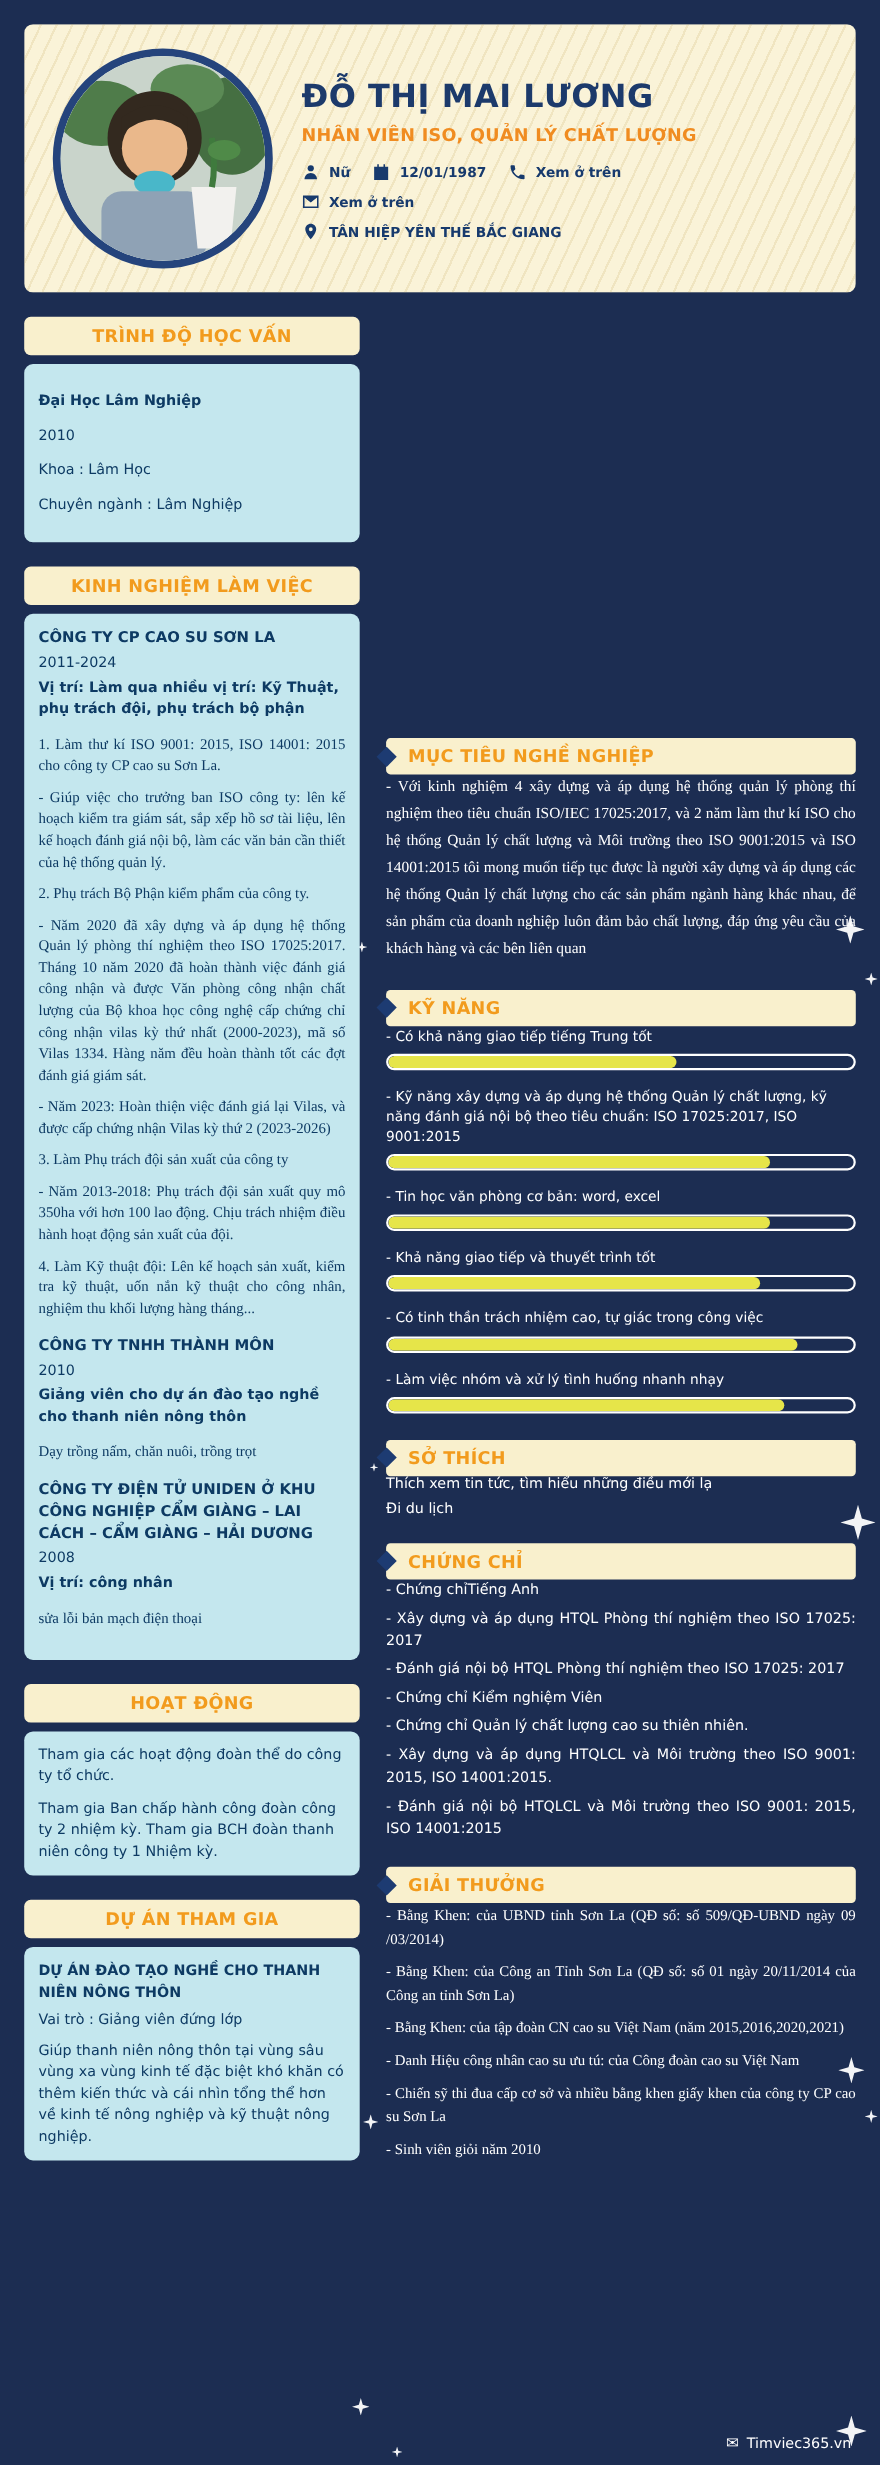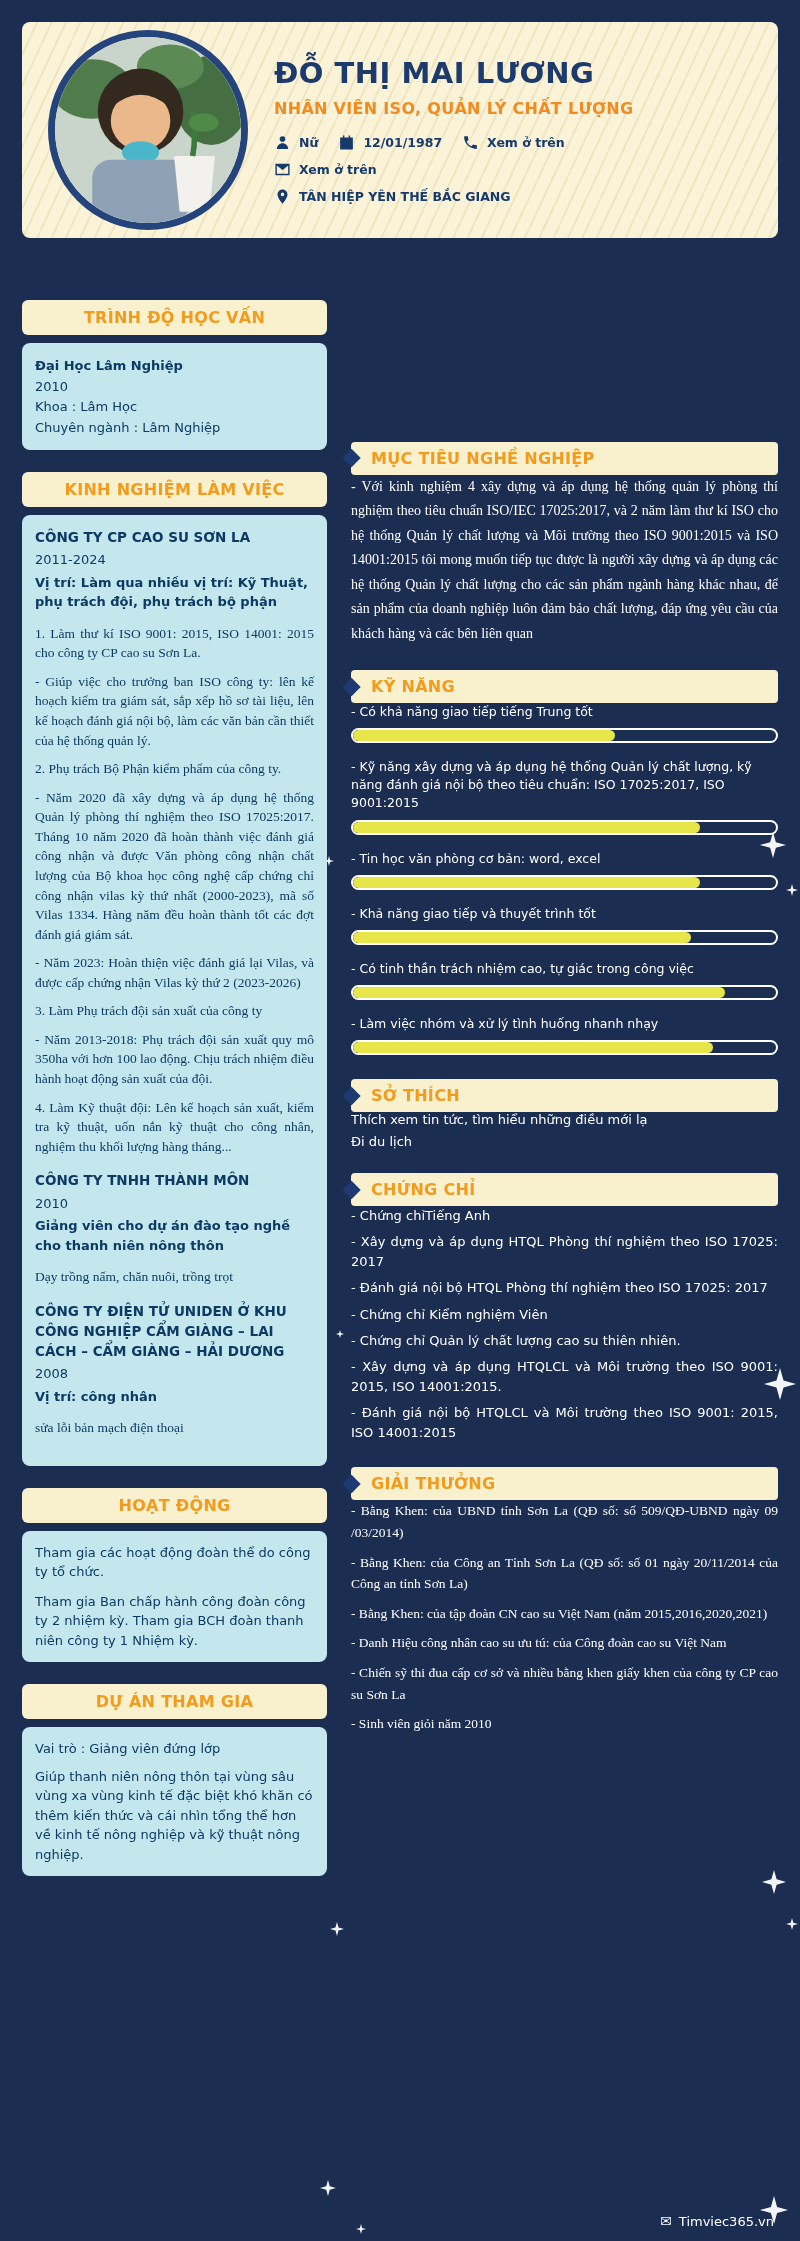--- a/index.html
+++ b/index.html
@@ -2,46 +2,46 @@
 <html><head>
 <meta charset="utf-8">
 <style>
   html,body{margin:0;padding:0;background:#16254a;}
   .page{position:relative;width:800px;height:2241px;background:#1c2d52;overflow:hidden;
         font-family:"DejaVu Sans",sans-serif;}
   
   .star{position:absolute;background:#ffffff;opacity:.95;
         clip-path:polygon(50% 0%,61% 39%,100% 50%,61% 61%,50% 100%,39% 61%,0% 50%,39% 39%);}
   
-  .header{position:absolute;left:22px;top:22px;width:756px;height:216px;box-sizing:border-box;
+  .header{position:absolute;left:22px;top:22px;width:756px;height:244px;box-sizing:border-box;
           background:#faf3d8;border-radius:8px;display:flex;align-items:center;gap:26px;
           padding:18px 26px;
           background-image:repeating-linear-gradient(115deg,rgba(214,192,132,.28) 0 2px,transparent 2px 13px);}
   .photo{flex:none;width:186px;height:186px;border-radius:50%;border:7px solid #25447c;
          box-shadow:inset 0 0 0 4px #ffffff;overflow:hidden;background:#cfd8cd;}
   .photo svg{display:block;width:100%;height:100%;}
   .header-main{flex:1;min-width:0;}
   .name{margin:0;color:#1c3a6b;font-size:29px;font-weight:bold;letter-spacing:.5px;}
   .job-title{margin-top:9px;color:#f08c21;font-size:16px;font-weight:bold;letter-spacing:.3px;}
   .contact{margin-top:16px;display:flex;flex-direction:column;gap:10px;}
   .contact-row{display:flex;align-items:center;gap:20px;}
   .contact-item{display:inline-flex;align-items:center;gap:8px;color:#173a6d;
                 font-size:12.5px;font-weight:bold;}
   .cicon{display:inline-flex;width:17px;height:17px;flex:none;}
   .cicon svg{width:100%;height:100%;fill:#173a6d;}
   
-  .cols{position:absolute;left:22px;top:300px;width:756px;display:flex;gap:24px;align-items:center;}
+  .cols{position:absolute;left:22px;top:288px;width:756px;display:flex;gap:24px;align-items:flex-end;}
   .col-left{width:305px;flex:none;display:flex;flex-direction:column;gap:22px;}
   .col-right{flex:1;min-width:0;display:flex;flex-direction:column;gap:24px;}
   
   .lsec-head{background:#f9f0cd;color:#f29b1d;font-weight:bold;font-size:16px;text-align:center;
              padding:8px 4px;border-radius:6px;margin-bottom:8px;letter-spacing:.3px;}
   .lbox{background:#c4e7ee;border-radius:8px;padding:12px 13px;color:#0d3a63;
         font-size:13px;line-height:1.5;}
-  .edu-line{margin:1px 0;}
+  .edu-line{margin:12px 0;}
   .bold{font-weight:bold;}
   .job{margin-bottom:6px;}
   .job + .job{margin-top:14px;}
   .job-company{font-weight:bold;font-size:13.5px;margin-bottom:3px;}
   .job-period{margin-bottom:3px;}
   .job-position{font-weight:bold;margin-bottom:12px;}
   .job-par{margin:0 0 9px;text-align:justify;font-family:"Liberation Serif",serif;
            font-size:13.5px;line-height:1.45;}
   .act-par{margin:0 0 10px;}
   .proj-title{font-weight:bold;margin-bottom:6px;}
@@ -207,20 +207,21 @@
         <div class="lsec-head">HOẠT ĐỘNG</div>
         <div class="lbox">
           <p class="act-par">Tham gia các hoạt động đoàn thể do công ty tổ chức.</p>
           <p class="act-par" style="margin-bottom:0">Tham gia Ban chấp hành công đoàn công ty 2 nhiệm kỳ. Tham gia BCH đoàn thanh niên công ty 1 Nhiệm kỳ.</p>
         </div>
       </section>
 
       <section>
         <div class="lsec-head">DỰ ÁN THAM GIA</div>
         <div class="lbox">
+          <div class="proj-title">DỰ ÁN ĐÀO TẠO NGHỀ CHO THANH NIÊN NÔNG THÔN</div>
           <div class="proj-role">Vai trò : Giảng viên đứng lớp</div>
           <div>Giúp thanh niên nông thôn tại vùng sâu vùng xa vùng kinh tế đặc biệt khó khăn có thêm kiến thức và cái nhìn tổng thể hơn về kinh tế nông nghiệp và kỹ thuật nông nghiệp.</div>
         </div>
       </section>
 
     </div>
 
     <div class="col-right">
 
       <section class="rsec">

